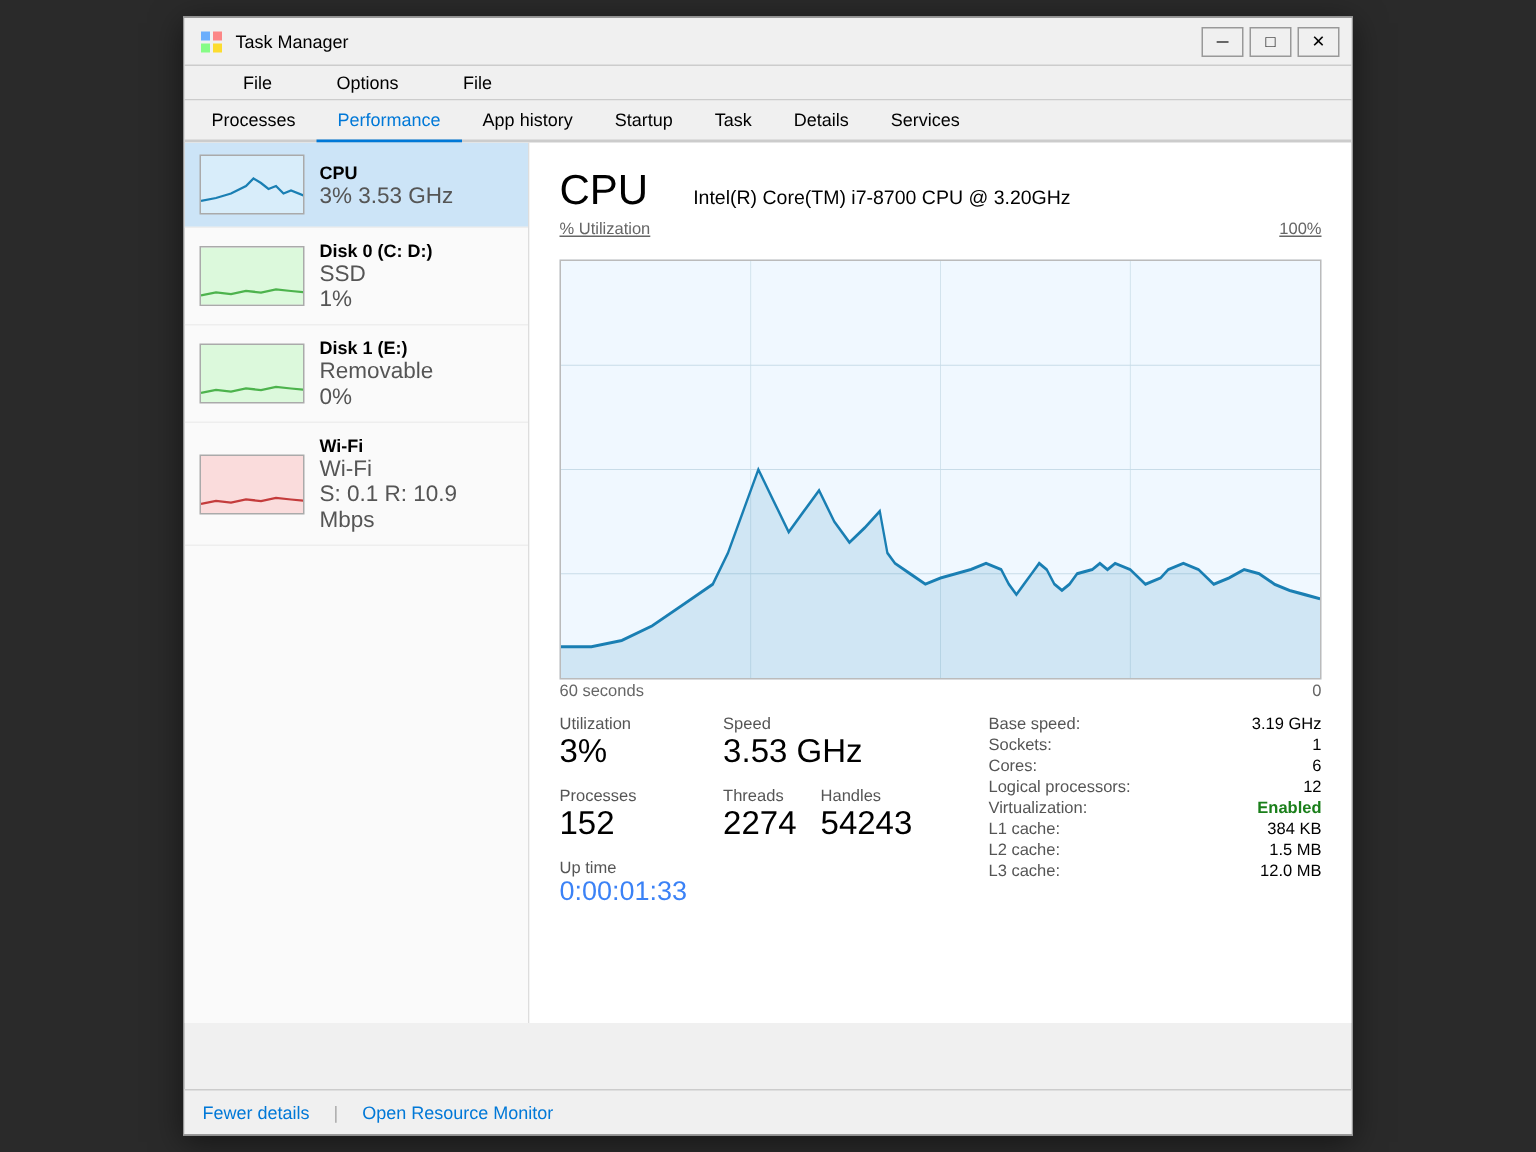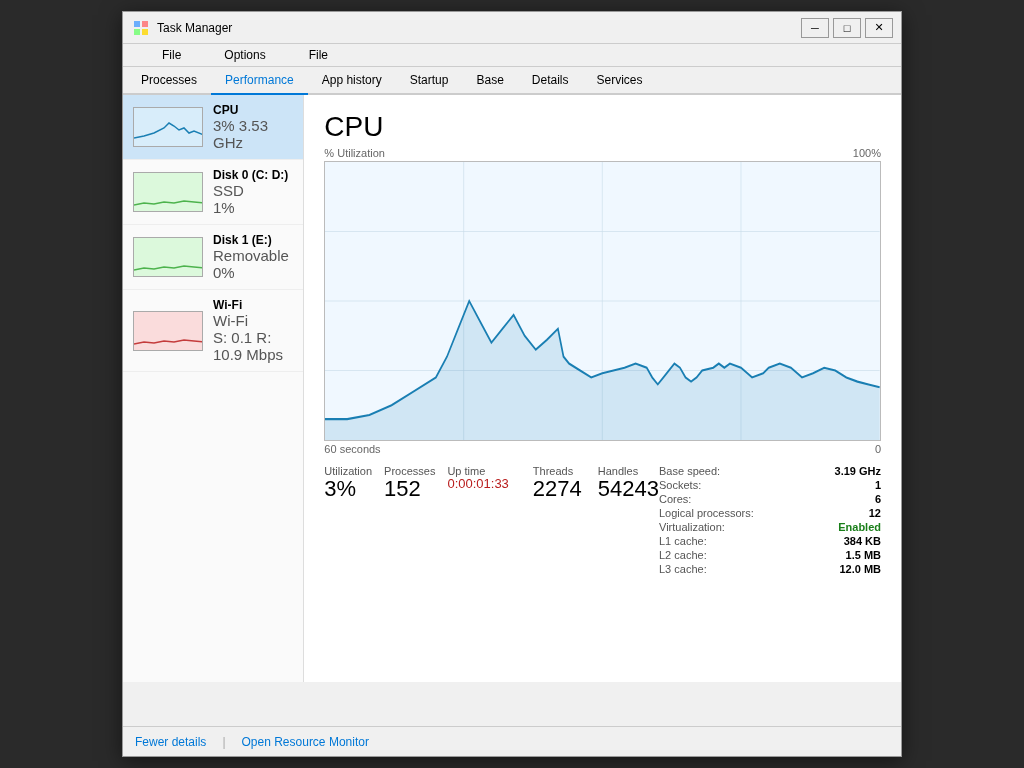--- a/index.html
+++ b/index.html
@@ -148,21 +148,22 @@
     }
     .cpu-model {
       font-size: 13px;
       color: #000;
     }
     .chart-label-row {
       display: flex;
       justify-content: space-between;
       font-size: 11px;
       color: #666;
-      margin-bottom: 2px;
+      margin-bottom: 14px;
+      text-decoration: underline;
     }
     .chart-container {
       flex: 1;
       border: 1px solid #bbb;
       background: #f0f8ff;
       position: relative;
       min-height: 200px;
       max-height: 280px;
     }
     .chart-svg {
@@ -183,29 +184,29 @@
       align-items: flex-start;
     }
     .stats-left {
       display: flex;
       gap: 24px;
       flex: 1;
     }
     .stat-block { display: flex; flex-direction: column; }
     .stat-label { font-size: 11px; color: #555; }
     .stat-value { font-size: 22px; font-weight: 300; color: #000; line-height: 1.1; }
-    .stat-value-small { font-size: 13px; color: #b91c1c; }
+    .stat-value-small { font-size: 18px; color: #3b82f6; }
     .stats-right {
       display: grid;
       grid-template-columns: 140px 80px;
       gap: 2px 2px;
       font-size: 11px;
     }
     .stats-right-label { color: #555; }
-    .stats-right-value { color: #000; text-align: right; font-weight: bold; }
+    .stats-right-value { color: #000; text-align: right; }
     .stats-right-value.bold { font-weight: 700; color: #1a7f1a; }
     .footer {
       height: 30px;
       background: #f0f0f0;
       border-top: 1px solid #ccc;
       display: flex;
       align-items: center;
       padding: 0 12px;
       gap: 16px;
       font-size: 12px;
@@ -250,21 +251,21 @@
   <span class="menu-item">File</span>
       <span class="menu-item">Options</span>
       <span class="menu-item">File</span>
     </div>
 
   <div class="tab-bar">
   <span class="tab">Processes</span>
       <span class="tab active">Performance</span>
       <span class="tab">App history</span>
       <span class="tab">Startup</span>
-      <span class="tab">Base</span>
+      <span class="tab">Task</span>
       <span class="tab">Details</span>
       <span class="tab">Services</span>
     </div>
 
   <div class="content">
 
     <div class="sidebar">
     <div class="sidebar-item active">
           <div class="sidebar-thumb thumb-cpu"><svg width="70" height="40" viewBox="0 0 70 40">
     <rect width="70" height="40" fill="rgba(200,230,248,0.5)"></rect>
@@ -306,20 +307,21 @@
             <span class="sidebar-name">Wi-Fi</span>
             <span class="sidebar-detail">Wi-Fi</span>
             <span class="sidebar-detail">S: 0.1 R: 10.9 Mbps</span>
           </div>
         </div>
       </div>
 
     <div class="main-panel">
       <div class="cpu-header">
         <span class="cpu-title">CPU</span>
+        <span class="cpu-model">Intel(R) Core(TM) i7-8700 CPU @ 3.20GHz</span>
       </div>
       <div class="chart-label-row">
         <span>% Utilization</span>
         <span>100%</span>
       </div>
       <div class="chart-container">
         <svg class="chart-svg" viewBox="0 0 500 200" preserveAspectRatio="none">
 
           <line x1="0" y1="50" x2="500" y2="50" stroke="#c8dce8" stroke-width="0.5"></line>
           <line x1="0" y1="100" x2="500" y2="100" stroke="#c8dce8" stroke-width="0.5"></line>
@@ -333,35 +335,39 @@
           <polygon points="0,200 0,185 20,185 40,182 60,175 80,165 100,155 110,140 120,120 130,100 140,115 150,130 160,120 170,110 180,125 190,135 200,128 210,120 215,140 220,145 230,150 240,155 250,152 260,150 270,148 280,145 290,148 295,155 300,160 305,155 310,150 315,145 320,148 325,155 330,158 335,155 340,150 350,148 355,145 360,148 365,145 375,148 385,155 395,152 400,148 410,145 420,148 430,155 440,152 450,148 460,150 470,155 480,158 490,160 500,162 500,200" fill="rgba(26,127,179,0.15)"></polygon>
         </svg>
       </div>
       <div class="chart-bottom-label">
         <span>60 seconds</span>
         <span>0</span>
       </div>
 
       <div class="stats-row">
         <div class="stats-left">
-          <div style="display:flex;flex-direction:row;gap:12px;">
+          <div style="display:flex;flex-direction:column;gap:12px;">
             <div class="stat-block">
               <span class="stat-label">Utilization</span>
               <span class="stat-value">3%</span>
             </div>
             <div class="stat-block">
               <span class="stat-label">Processes</span>
               <span class="stat-value">152</span>
             </div>
             <div class="stat-block">
               <span class="stat-label">Up time</span>
               <span class="stat-value stat-value-small">0:00:01:33</span>
             </div>
           </div>
           <div style="display:flex;flex-direction:column;gap:12px;">
+            <div class="stat-block">
+              <span class="stat-label">Speed</span>
+              <span class="stat-value">3.53 GHz</span>
+            </div>
             <div style="display:flex;gap:16px;">
               <div class="stat-block">
                 <span class="stat-label">Threads</span>
                 <span class="stat-value">2274</span>
               </div>
               <div class="stat-block">
                 <span class="stat-label">Handles</span>
                 <span class="stat-value">54243</span>
               </div>
             </div>

